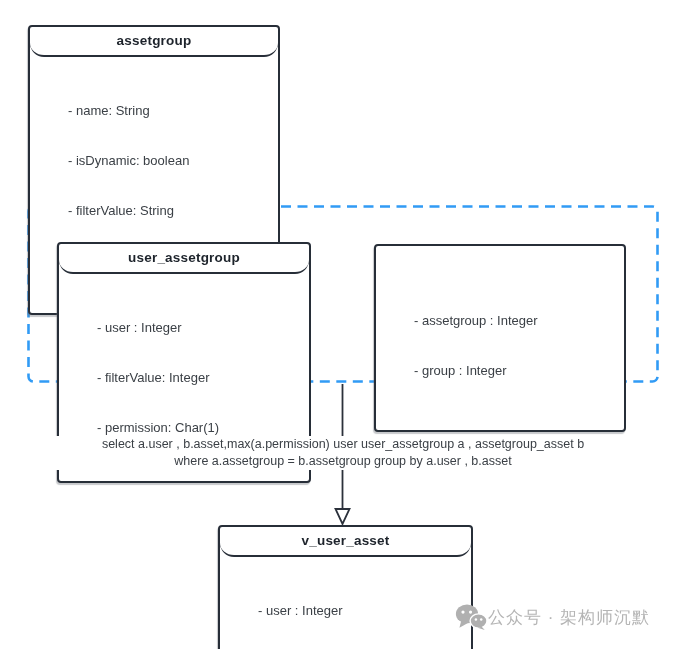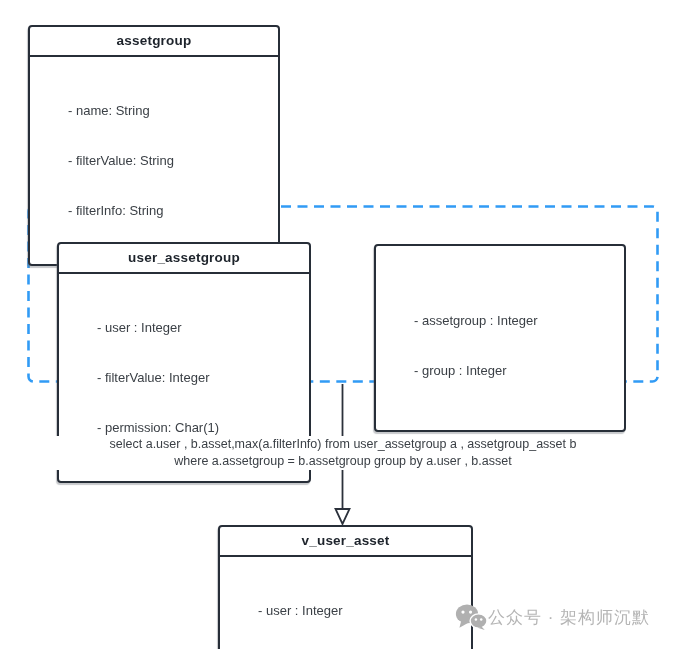--- a/index.html
+++ b/index.html
@@ -26,20 +26,21 @@
   }
   .uml-title {
     height: 28px;
     line-height: 28px;
     text-align: center;
     font-weight: bold;
     font-size: 13.5px;
     color: #1d232b;
     border-bottom: 2px solid #272e38;
     letter-spacing: 0.2px;
+    border-radius: 14px;
   }
   .uml-fields {
     padding: 13px 12px 11px 12px;
     font-size: 13px;
     line-height: 16.6px;
     white-space: pre;
     margin-left: 26px;
   }
   .uml-fields.pad-tall {
     padding-top: 34px;
@@ -100,20 +101,21 @@
 </style>
 </head>
 <body>
 
 <div class="canvas">
 
   <div class="uml-box" id="box-assetgroup">
     <div class="uml-title">assetgroup</div>
     <div class="uml-fields">
       <div>- name: String</div>
+      <div>- isDynamic: boolean</div>
       <div>- filterValue: String</div>
       <div>- filterInfo: String</div>
     </div>
   </div>
 
   <div id="group-rect">
     <svg width="632" height="178" viewBox="0 0 632 178">
       <rect x="1.5" y="1.5" width="629" height="175" rx="5" ry="5" fill="none" stroke="#319bf5" stroke-width="2.6" stroke-dasharray="10 6.5"></rect>
     </svg>
   </div>
@@ -135,21 +137,21 @@
   </div>
 
   <div id="arrow">
     <svg width="25" height="142" viewBox="0 0 25 142">
       <line x1="12.5" y1="0" x2="12.5" y2="125" stroke="#2b313b" stroke-width="1.8"></line>
       <polygon points="5.5,125 19.5,125 12.5,140" fill="#ffffff" stroke="#2b313b" stroke-width="1.8"></polygon>
     </svg>
   </div>
 
   <div id="sql">
-    <div>select a.user , b.asset,max(a.filterInfo) from user_assetgroup a , assetgroup_asset b</div>
+    <div>select a.user , b.asset,max(a.permission) user user_assetgroup a , assetgroup_asset b</div>
     <div>where a.assetgroup = b.assetgroup group by a.user , b.asset</div>
   </div>
 
   <div class="uml-box" id="box-v-user-asset">
     <div class="uml-title">v_user_asset</div>
     <div class="uml-fields">
       <div>- user : Integer</div>
       
       
     </div>

